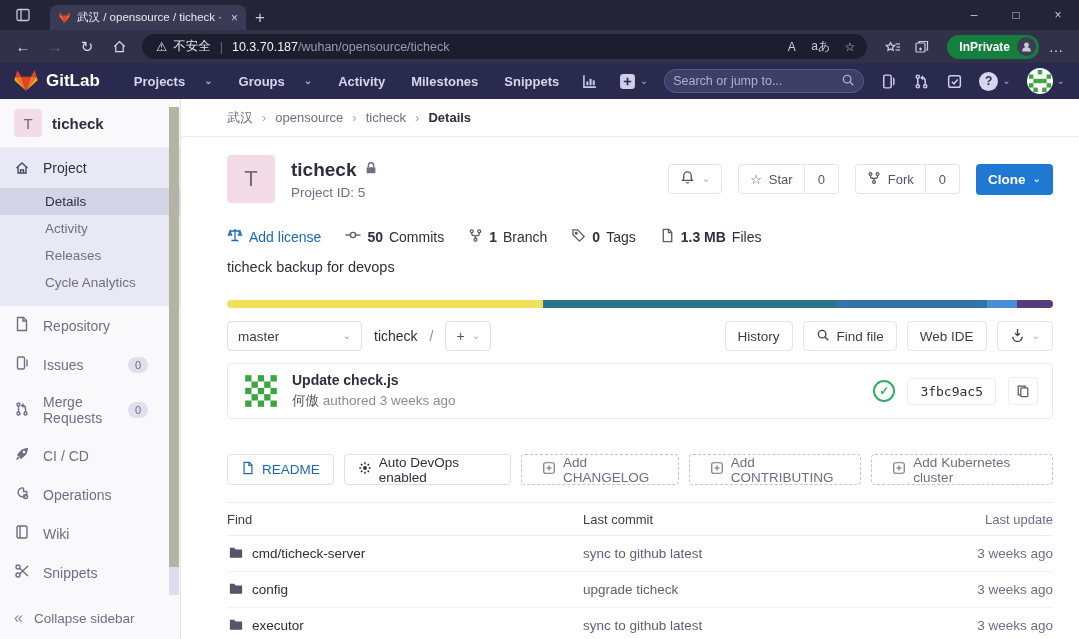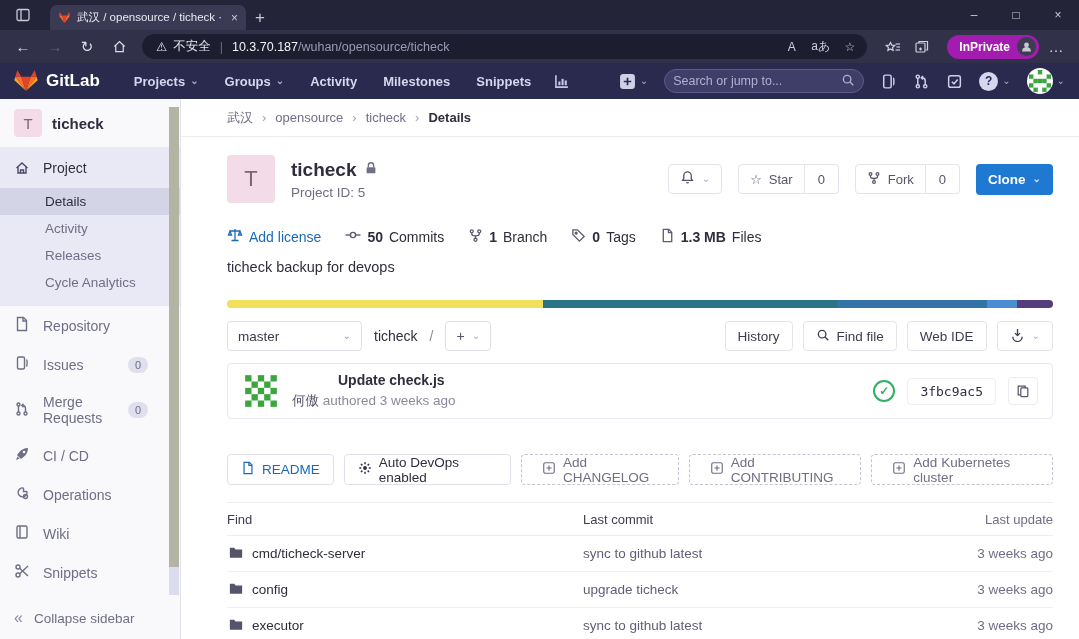--- a/index.html
+++ b/index.html
@@ -20,28 +20,28 @@
   .nav-btn { width:30px; height:28px; display:flex; align-items:center; justify-content:center; color:#dcdce8; font-size:15px; }
   .nav-btn.dim { color:#64647c; }
   .urlbox { flex:1; height:25px; background:#1d1d30; border-radius:13px; display:flex; align-items:center; gap:9px; padding:0 4px 0 14px; margin:0 6px; font-size:12.5px; }
   .url-warning { display:flex; align-items:center; gap:6px; color:#e6e6ef; }
   .url-div { color:#6a6a82; }
   .url-host { color:#f2f2f7; }
   .url-path { color:#9a9ab2; }
   .url-actions { margin-left:auto; display:flex; align-items:center; gap:2px; }
   .addr-icon { width:27px; height:25px; display:flex; align-items:center; justify-content:center; color:#cfcfdd; font-size:12px; }
   .out-icons { display:flex; align-items:center; gap:2px; margin:0 4px; }
-  .inprivate { height:24px; background:#a21caf; border-radius:12px; color:#fff; font-size:12px; font-weight:bold; display:flex; align-items:center; gap:7px; padding:0 3px 0 12px; margin-left:6px; }
+  .inprivate { height:24px; background:#15803d; border-radius:12px; color:#fff; font-size:12px; font-weight:bold; display:flex; align-items:center; gap:7px; padding:0 3px 0 12px; margin-left:6px; }
   .ip-avatar { width:19px; height:19px; border-radius:50%; background:#3c3c52; display:flex; align-items:center; justify-content:center; }
 
   
   .gl-navbar { height:36px; background:#2a2a4e; display:flex; align-items:center; padding:0 14px; gap:6px; }
   .brand-wrap { display:flex; align-items:center; gap:8px; margin-right:18px; }
   .brand { color:#fff; font-size:17px; font-weight:bold; }
-  .gl-link { color:#d6d6ee; font-size:13px; font-weight:bold; padding:0 10px; display:flex; align-items:center; gap:5px; }
+  .gl-link { color:#d6d6ee; font-size:13px; font-weight:bold; padding:0 10px; display:flex; align-items:center; gap:19px; }
   .caret { font-size:10px; color:#a9a9cf; line-height:1; }
   .gl-chart-btn { margin-left:6px; color:#c6c6e6; display:flex; }
   .gl-right { margin-left:auto; display:flex; align-items:center; gap:16px; }
   .gl-iconbtn { display:flex; align-items:center; gap:4px; color:#cfcfe8; }
   .gl-search { width:200px; height:24px; background:#3e3e68; border:1px solid #5b5b8d; border-radius:12px; display:flex; align-items:center; padding:0 8px; }
   .gl-search input { flex:1; background:transparent; border:none; outline:none; color:#c4c4e0; font-size:12.5px; font-family:"Liberation Sans",sans-serif; }
   .gl-search input::placeholder { color:#b0b0d4; }
   .gl-avatar { width:26px; height:26px; border-radius:50%; background:#fff; overflow:hidden; display:flex; align-items:center; justify-content:center; }
   .gl-help { width:19px; height:19px; border-radius:50%; background:#d6d6ee; color:#2a2a4e; font-size:12px; font-weight:bold; display:flex; align-items:center; justify-content:center; }
 
@@ -102,21 +102,21 @@
   .branch-select { width:135px; height:30px; border:1px solid #dfdfe9; border-radius:4px; background:#fff; display:flex; align-items:center; padding:0 10px; font-size:13.5px; color:#3a3a4c; }
   .branch-select .caret { margin-left:auto; color:#9898ac; }
   .path-root { font-size:14px; color:#2e2e3e; }
   .path-sep { color:#8c8c9e; }
   .add-file-btn { height:30px; border:1px solid #dfdfe9; border-radius:4px; background:#fff; display:flex; align-items:center; gap:7px; padding:0 10px; color:#55556a; font-size:14px; }
   .tree-actions { margin-left:auto; display:flex; align-items:center; gap:10px; }
   .tree-btn { height:30px; border:1px solid #e4e4ec; border-radius:4px; background:#fff; display:flex; align-items:center; gap:7px; padding:0 12px; font-size:13.5px; color:#3c3c50; }
 
   .commit-box { margin-top:12px; border:1px solid #e8e8f0; border-radius:4px; display:flex; align-items:center; gap:12px; padding:8px 14px; }
   .identicon { width:38px; height:38px; border-radius:4px; overflow:hidden; background:#fff; flex-shrink:0; }
-  .commit-title { font-size:14px; font-weight:bold; color:#2e2e3e;margin-left:46px; }
+  .commit-title { font-size:14px; font-weight:bold; color:#2e2e3e; }
   .commit-meta { font-size:13.5px; color:#8a8a9e; margin-top:4px; }
   .commit-author { color:#525266; }
   .commit-right { margin-left:auto; display:flex; align-items:center; gap:12px; }
   .ci-badge { width:22px; height:22px; border:2px solid #31af64; border-radius:50%; color:#31af64; display:flex; align-items:center; justify-content:center; font-size:12px; font-weight:bold; }
   .sha { font-family:"DejaVu Sans Mono", monospace; font-size:13px; color:#2e2e3e; border:1px solid #ececf2; border-radius:4px; padding:5px 12px; background:#fff; }
   .copy-btn { width:30px; height:28px; border:1px solid #ececf2; border-radius:4px; background:#fff; display:flex; align-items:center; justify-content:center; color:#55556a; }
 
   .quick-row { margin-top:35px; display:flex; gap:10px; }
   .q-btn { height:31px; border:1px solid #e0e0ea; border-radius:4px; background:#fff; display:inline-flex; align-items:center; gap:7px; padding:0 13px; font-size:13.5px; }
   .q-readme { color:#1b69b6; }

